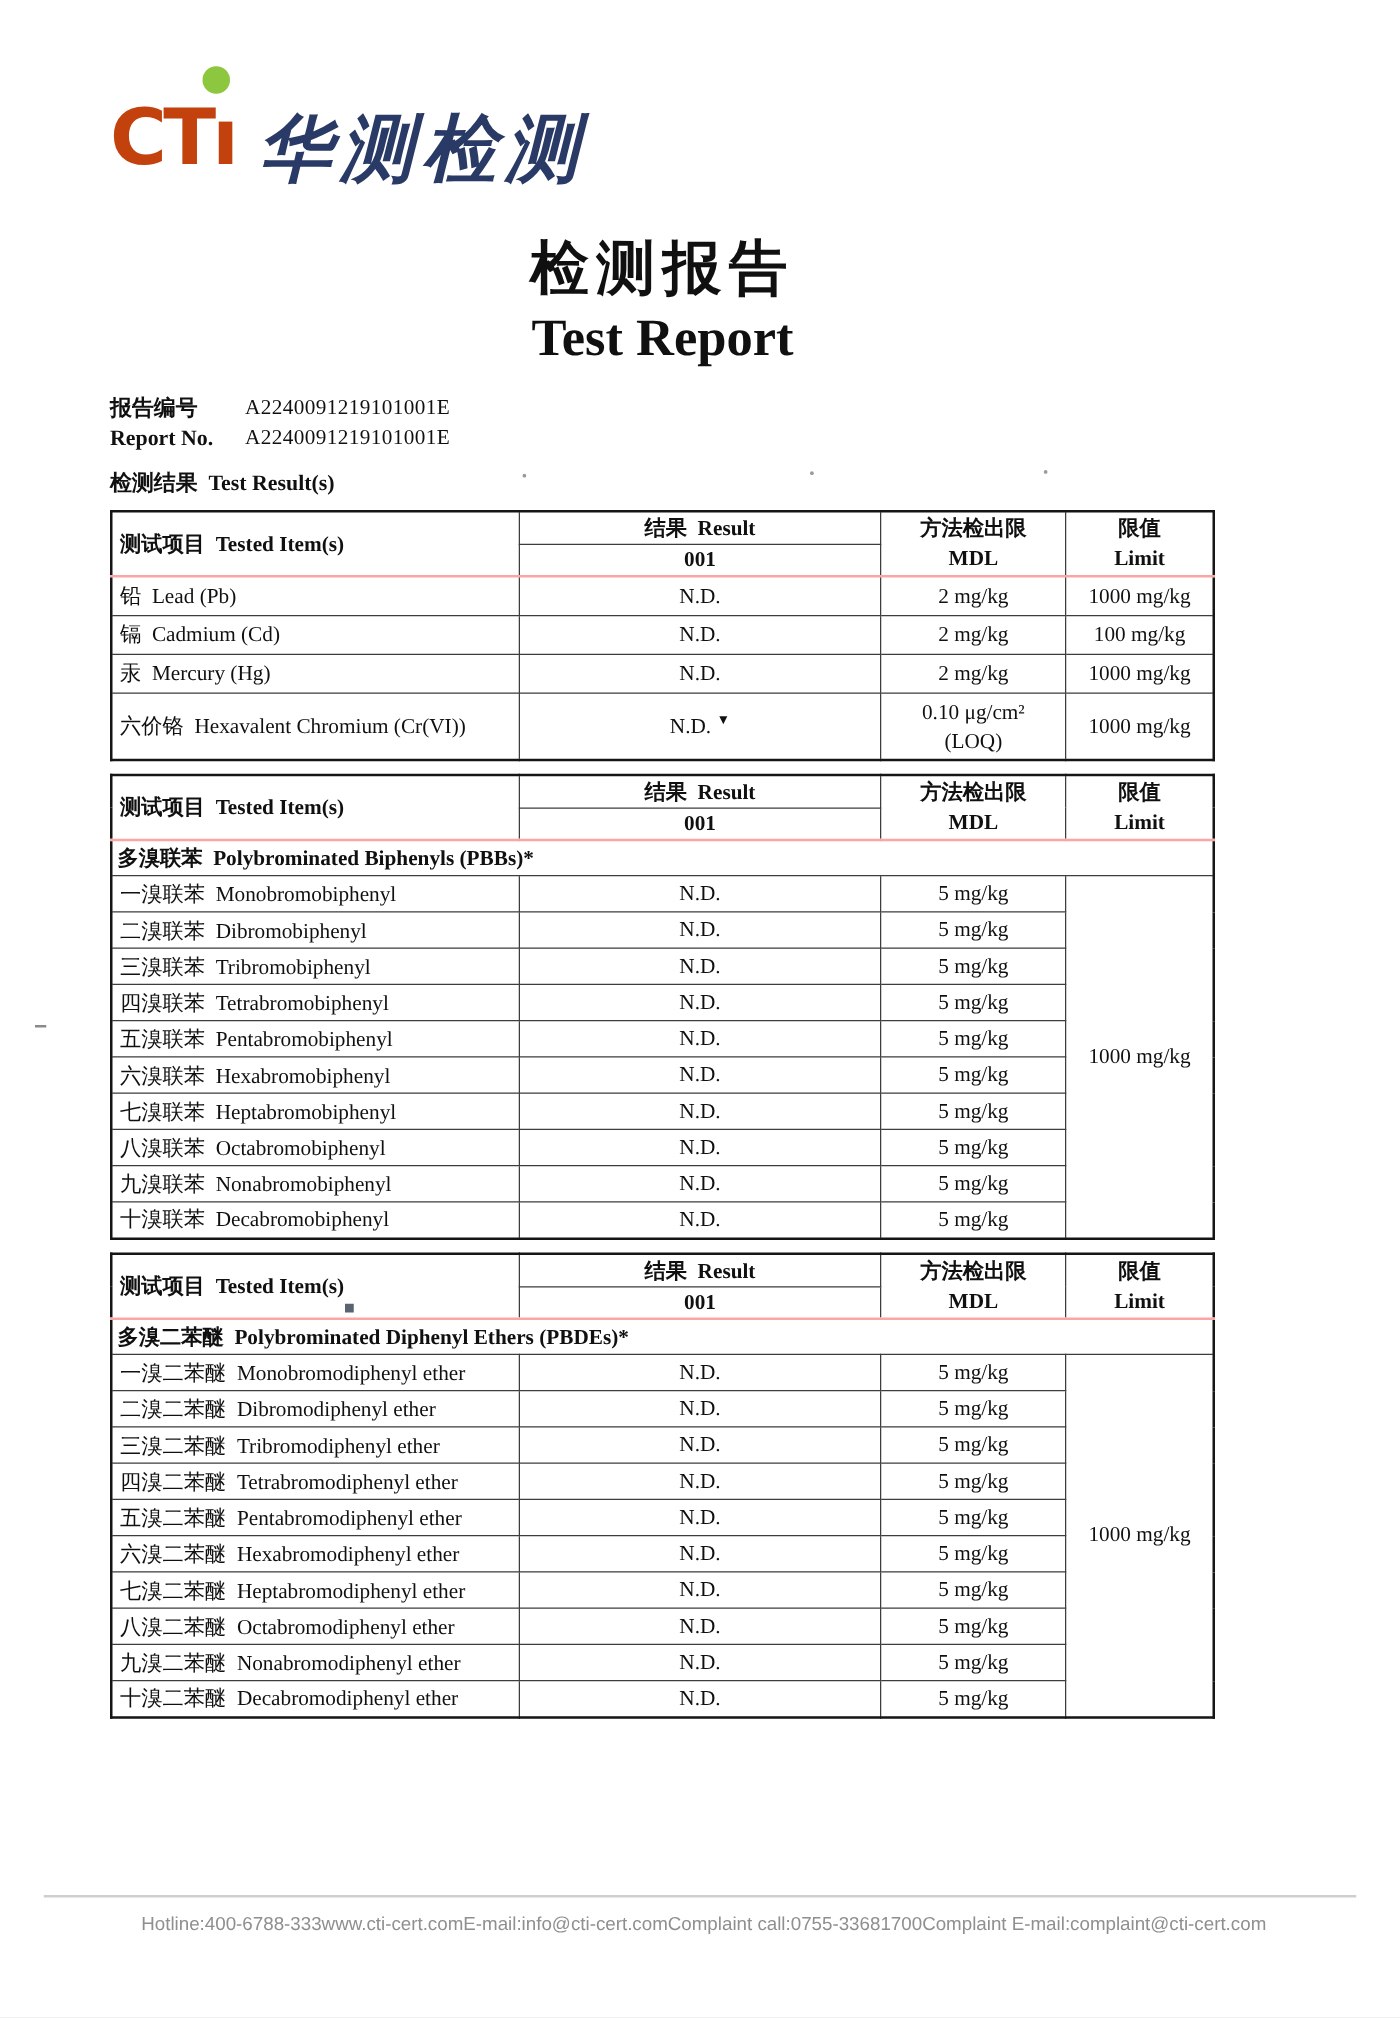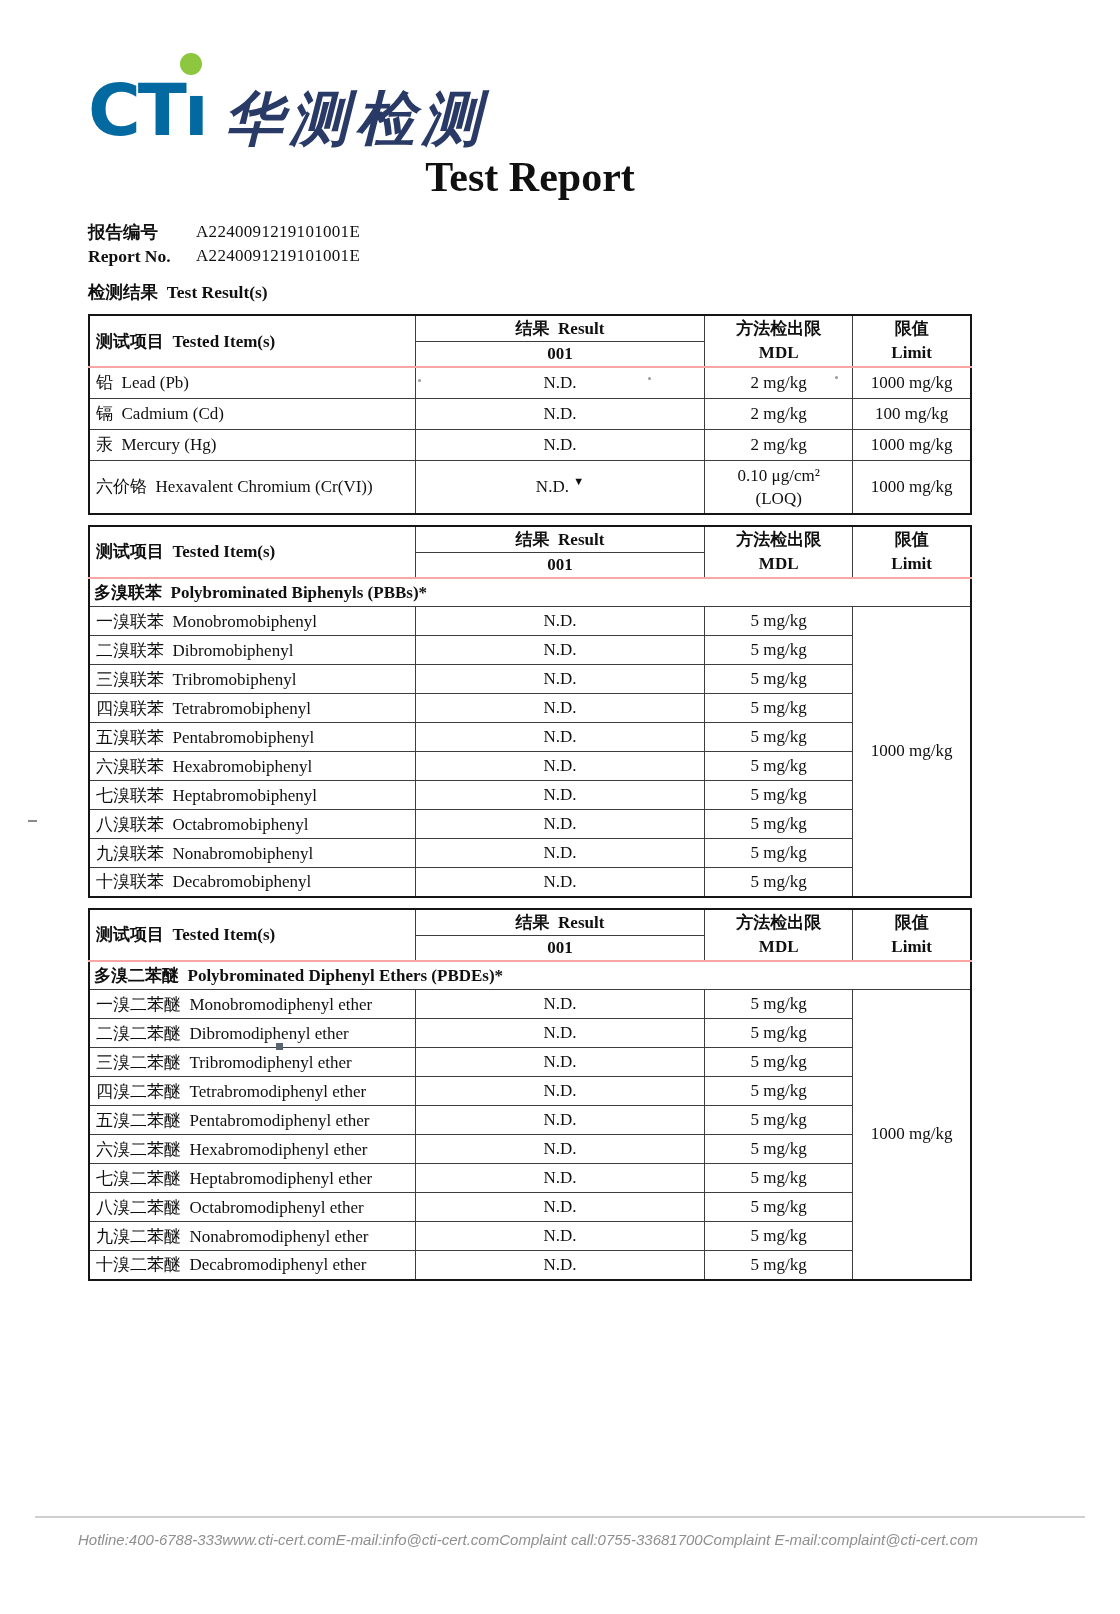--- a/index.html
+++ b/index.html
@@ -7,21 +7,21 @@
   .page {
     width:1120px; height:1614px; position:relative; background:#ffffff;
     font-family:"Liberation Serif","DejaVu Serif",serif; color:#101010;
     overflow:hidden; margin:0 auto;
   }
   .content { position:absolute; left:88px; top:0; width:884px; }
 
   
   .logo-row { margin-top:58px; display:flex; align-items:flex-end; gap:18px; height:92px; }
   .cti { position:relative; font-family:"DejaVu Sans","Liberation Sans",sans-serif;
-         font-weight:bold; font-size:72px; line-height:80px; color:#0369a1; letter-spacing:-3px; }
+         font-weight:bold; font-size:62px; line-height:80px; color:#c2410c; letter-spacing:-3px; }
   .cti-dot { position:absolute; right:4px; top:-17px; width:22px; height:22px;
              border-radius:50%; background:#8dc63f; }
   .logo-cn { font-family:"DejaVu Sans","Liberation Sans",sans-serif; font-weight:bold;
              font-size:59px; line-height:62px; color:#2a3a66; letter-spacing:7px; margin-bottom:0px;font-style:italic; }
 
   
   .title-zh { margin-top:36px; text-align:center; font-weight:bold; font-size:47px; line-height:58px; letter-spacing:6px; }
   .title-en { margin-top:2px; text-align:center; font-weight:bold; font-size:42px; line-height:50px; }
 
   
@@ -45,43 +45,44 @@
   .report-table th.c-item, .report-table td.c-item { text-align:left; padding-left:6px; }
   .hdr-two { line-height:24px; }
   .t0 tbody td { height:31px; }
   .t1 tbody td, .t2 tbody td { height:29px; }
   tr.section-row td { text-align:left; font-weight:bold; padding-left:4px; height:29px; }
   td.mdl-two { line-height:23px; padding:3px 2px; }
   sup.fn { font-size:11px; vertical-align:super; line-height:0; }
 
   
   .footer { position:absolute; top:1516px; left:35px; width:1050px; border-top:2px solid #cfcfcf; }
-  .footer-inner { display:flex; justify-content:flex-start; margin:13px 37px 0 43px;
+  .footer-inner { display:flex; justify-content:center; margin:13px 37px 0 43px;
                   font-family:"Liberation Sans","DejaVu Sans",sans-serif;
-                  font-size:15px; color:#8f8f8f;font-style:italic; }
+                  font-size:15px; color:#8f8f8f; }
 
   
   .artifact-dot { position:absolute; width:3px; height:3px; border-radius:50%; background:#9a9a9a; }
   .artifact-dash { position:absolute; left:28px; top:820px; width:9px; height:2px; background:#8a8a8a; }
   .artifact-sq { position:absolute; left:276px; top:1043px; width:7px; height:7px; background:#5a6470; }
 </style>
 </head>
 <body>
 
 <div class="page">
 
   <div class="content">
     <div class="logo-row">
       <span class="cti">
         <span>CTı</span>
         <span class="cti-dot"></span>
       </span>
       <span class="logo-cn">华测检测</span>
     </div>
 
+    <div class="title-zh">检测报告</div>
     <div class="title-en">Test Report</div>
 
     <div class="meta">
       <div class="meta-left">
         <div class="row">
           <span class="m-label">报告编号</span>
           <span class="m-value">A2240091219101001E</span>
         </div>
         <div class="row">
           <span class="m-label">Report No.</span>

